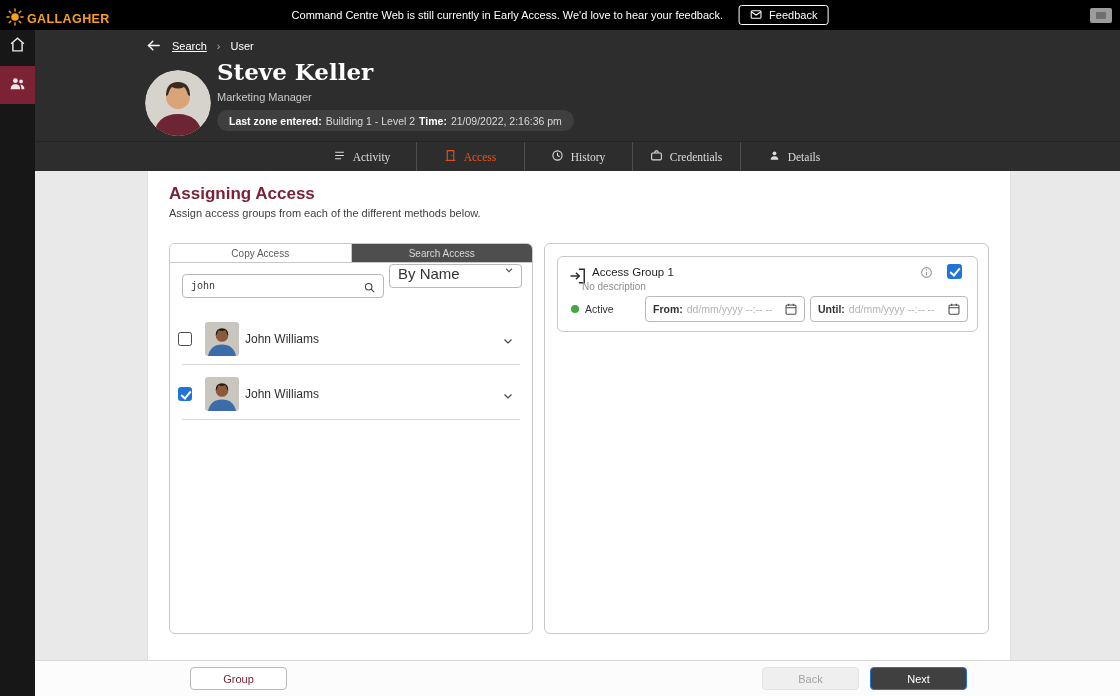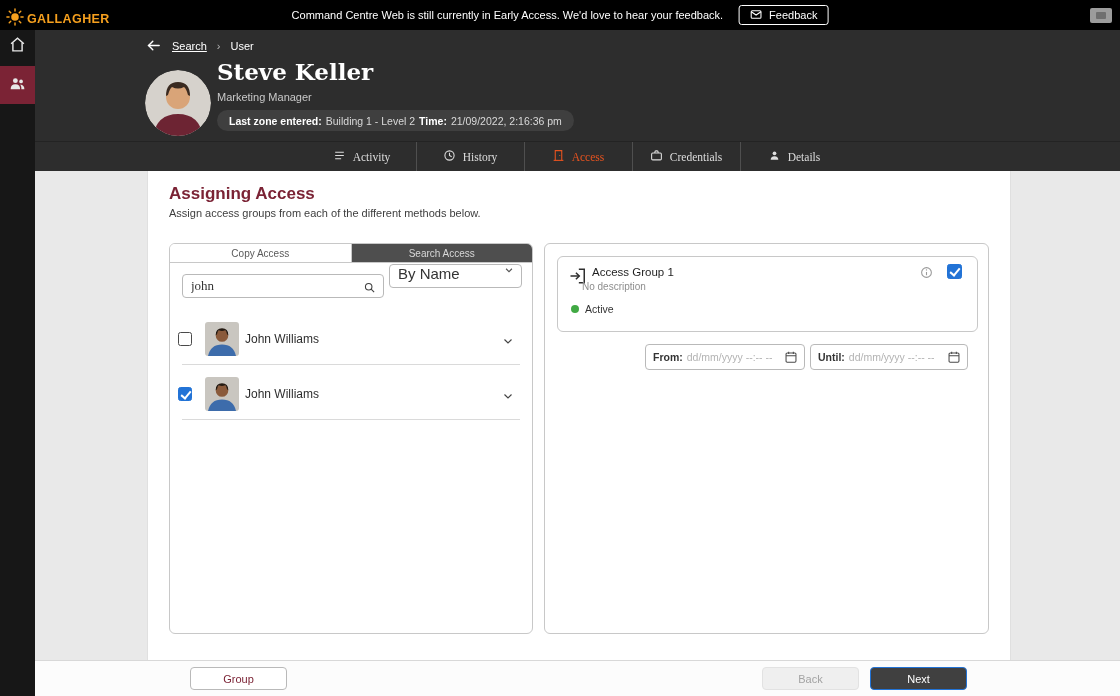--- a/index.html
+++ b/index.html
@@ -52,21 +52,21 @@
   .card { position:absolute; border:1px solid #c8c8c8; border-radius:6px; background:#fff; }
   .card.left { left:21px; top:72px; width:364px; height:391px; }
   .card.right { left:396px; top:72px; width:445px; height:391px; }
 
   .method-tabs { display:flex; height:19px; border-bottom:1px solid #c8c8c8; border-radius:5px 5px 0 0; overflow:hidden; }
   .method-tab { flex:1; display:flex; align-items:center; justify-content:center; font-size:10px; cursor:pointer;text-align:right; }
   .method-tab.copy { background:#fff; color:#5a5a5a; border-right:1px solid #c8c8c8; }
   .method-tab.search { background:#4e4e4e; color:#d8d8d8; }
 
   .search-field { position:absolute; left:12px; top:30px; width:202px; height:24px; border:1px solid #b9b9b9; border-radius:4px; display:flex; align-items:center; background:#fff; }
-  .search-field input { border:none; outline:none; flex:1; min-width:0; font-size:13px; padding-left:8px; color:#333; background:transparent; font-family:Liberation Serif, serif; }
+  .search-field input { border:none; outline:none; flex:1; min-width:0; font-size:10px; padding-left:8px; color:#333; background:transparent; font-family:Liberation Mono, monospace; }
   .search-field .sicon { width:13px; height:13px; color:#3f3f3f; margin:0 7px 0 4px; cursor:pointer; flex:none; }
 
   .sort-select { position:absolute; left:219px; top:20px; width:133px; height:24px; border:1px solid #b9b9b9; border-radius:4px; display:flex; align-items:flex-start; justify-content:space-between; padding:0 7px 0 8px; font-size:15px; color:#333; cursor:pointer; background:#fff; }
   .sort-select svg { width:10px; height:10px; color:#555; flex:none; }
 
   .result-row { position:absolute; left:0; width:100%; height:50px; }
   .result-row .ravatar { position:absolute; left:35px; top:8px; width:34px; height:34px; border-radius:3px; overflow:hidden; }
   .result-row .ravatar svg { width:34px; height:34px; display:block; }
   .result-row .rname { position:absolute; left:75px; top:18px; font-size:12px; color:#2e2e2e; }
   .result-row .rchev { position:absolute; right:18px; top:19px; width:12px; height:12px; color:#444; cursor:pointer; }
@@ -79,21 +79,21 @@
 
   .group-box { position:absolute; left:12px; top:12px; width:421px; height:76px; border:1px solid #c8c8c8; border-radius:6px; }
   .group-icon { position:absolute; left:10px; top:9px; width:20px; height:20px; color:#2e2e2e; }
   .group-name { position:absolute; left:34px; top:9px; font-size:11.5px; color:#1f1f1f; }
   .group-desc { position:absolute; left:24px; top:24px; font-size:10px; color:#8e8e8e; }
   .info-icon { position:absolute; right:44px; top:8px; width:13px; height:13px; color:#9a9a9a; cursor:pointer; }
   .group-cb { position:absolute; right:15px; top:7px; width:15px; height:15px; }
   .group-cb.checked::after { left:4px; top:1px; }
   .status { position:absolute; left:13px; top:46px; display:flex; align-items:center; gap:6px; font-size:10.5px; color:#333; }
   .status-dot { width:8px; height:8px; border-radius:50%; background:#41a944; }
-  .date-box { position:absolute; top:39px; height:26px; border:1px solid #b9b9b9; border-radius:4px; display:flex; align-items:center; padding:0 6px 0 7px; gap:4px; background:#fff;margin-top:48px; }
+  .date-box { position:absolute; top:39px; height:26px; border:1px solid #b9b9b9; border-radius:4px; display:flex; align-items:center; padding:0 6px 0 7px; gap:4px; background:#fff; }
   .date-box.from { left:87px; width:160px; }
   .date-box.until { left:252px; width:158px; }
   .date-label { font-size:10.5px; font-weight:700; color:#333; }
   .date-input { border:none; outline:none; flex:1; min-width:0; font-size:10.5px; color:#333; background:transparent; font-family:inherit; }
   .date-input::placeholder { color:#b3b3b3; }
   .cal-icon { width:14px; height:14px; color:#4a4a4a; cursor:pointer; flex:none; }
 
   
   .footer { position:absolute; left:35px; top:660px; width:1085px; height:36px; background:#fcfcfc; border-top:1px solid #d8d8d8; }
   .btn { position:absolute; top:6px; width:97px; height:23px; border-radius:4px; font-size:11px; display:flex; align-items:center; justify-content:center; cursor:pointer; font-family:inherit; }
@@ -188,34 +188,34 @@
     </div>
   </div>
 
   <div class="tabbar">
     <div class="tab">
       <span><svg viewBox="0 0 24 24" fill="none" stroke="currentColor" stroke-width="2">
             <path d="M4 6h16M4 12h16M4 18h11"></path>
           </svg></span>
       <span>Activity</span>
     </div>
-    <div class="tab">
-      <span><svg viewBox="0 0 24 24" fill="none" stroke="currentColor" stroke-width="2">
-            <circle cx="12" cy="12" r="8.5"></circle>
-            <path d="M12 7v5l4 2.3"></path>
-          </svg></span>
-      <span>History</span>
-    </div>
     <div class="tab active">
       <span><svg viewBox="0 0 24 24" fill="none" stroke="currentColor" stroke-width="2">
             <path d="M6 21V3h12v18"></path>
             <path d="M3 21h18"></path>
             <circle cx="14.3" cy="12" r="1.1" fill="currentColor" stroke="none"></circle>
           </svg></span>
       <span>Access</span>
+    </div>
+    <div class="tab">
+      <span><svg viewBox="0 0 24 24" fill="none" stroke="currentColor" stroke-width="2">
+            <circle cx="12" cy="12" r="8.5"></circle>
+            <path d="M12 7v5l4 2.3"></path>
+          </svg></span>
+      <span>History</span>
     </div>
     <div class="tab">
       <span><svg viewBox="0 0 24 24" fill="none" stroke="currentColor" stroke-width="2">
             <rect x="3" y="7.5" width="18" height="12.5" rx="2"></rect>
             <path d="M9 7.5v-2a2 2 0 012-2h2a2 2 0 012 2v2"></path>
           </svg></span>
       <span>Credentials</span>
     </div>
     <div class="tab">
       <span><svg viewBox="0 0 24 24" fill="currentColor">

